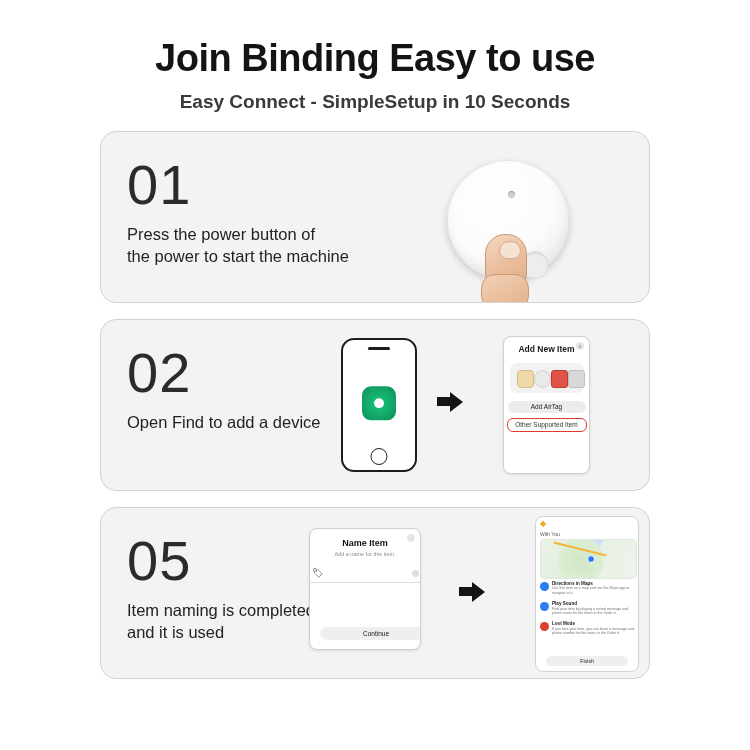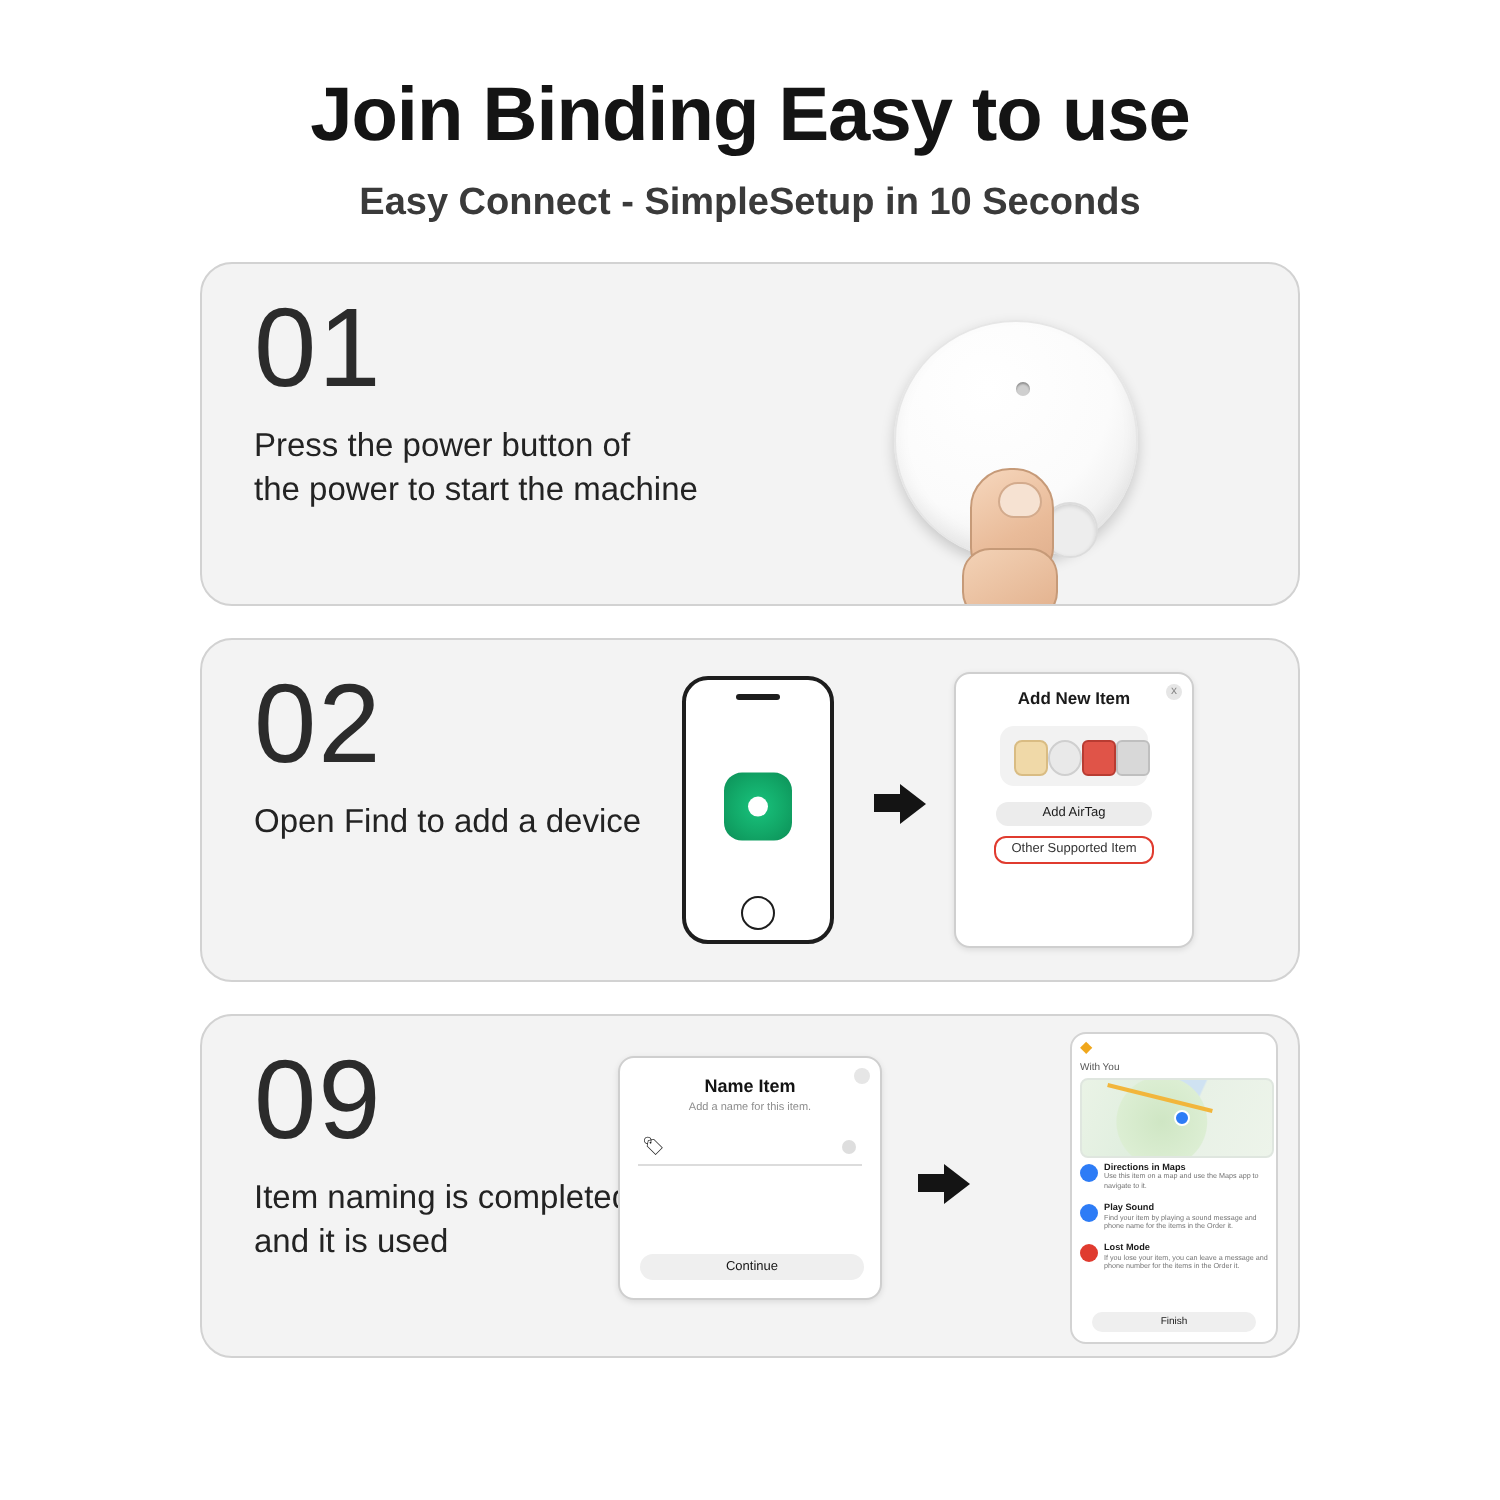--- a/index.html
+++ b/index.html
@@ -59,20 +59,21 @@
     left: 26px;
     top: 14px;
     width: 300px;
   }
   .step-num {
     font-size: 56px;
     font-weight: 300;
     color: #2b2b2b;
     line-height: 1;
     letter-spacing: 1px;
+    margin-top: 11px;
   }
   .step-desc {
     margin-top: 10px;
     font-size: 16.5px;
     line-height: 1.35;
     color: #232323;
     white-space: pre-line;
   }
 
   
@@ -294,21 +295,21 @@
     position: absolute;
     right: 10px;
     top: 8px;
     width: 330px;
     height: 156px;
   }
   .name-card {
     position: absolute;
     left: 0px;
     top: 12px;
-    width: 132px;
+    width: 112px;
     height: 122px;
   }
   .nc-title {
     font-size: 9px;
     font-weight: bold;
     text-align: center;
     margin-top: 9px;
     color: #131313;
   }
   .nc-sub {
@@ -504,38 +505,38 @@
             <div class="dot"></div>
           </div>
           <div class="home"></div>
         </div>
 
         <div class="arrow-shape" style="left:100px; top:62px;">
           <div class="bar"></div>
           <div class="head"></div>
         </div>
 
-        <div class="mini-screen" style="left:140px; top:6px; width:120px; height:138px;">
+        <div class="mini-screen" style="left:166px; top:6px; width:87px; height:138px;">
           <div class="ms-close">x</div>
           <div class="ms-title">Add New Item</div>
           <div class="ms-items">
             <div class="it" style="left:7px; background:#f0d9a8; border:1px solid #d9bc83;"></div>
             <div class="it" style="left:24px; background:#e9e9e9; border:1px solid #cfcfcf; border-radius:50%;"></div>
             <div class="it" style="left:41px; background:#e05448; border:1px solid #b83c32; border-radius:3px;"></div>
             <div class="it" style="left:58px; background:#d8d8d8; border:1px solid #bfbfbf; border-radius:3px;"></div>
           </div>
           <div class="ms-btn">Add AirTag</div>
           <div class="ms-btn outline">Other Supported Item</div>
         </div>
       </div>
     </div>
 
     <div class="step-card">
       <div class="step-left">
-        <div class="step-num">09</div>
+        <div class="step-num">05</div>
         <div class="step-desc">Item naming is completed
 and it is used</div>
       </div>
       <div class="art3">
 
         <div class="mini-screen name-card">
           <div class="ms-close"></div>
           <div class="nc-title">Name Item</div>
           <div class="nc-sub">Add a name for this item.</div>
           <div class="nc-field">

